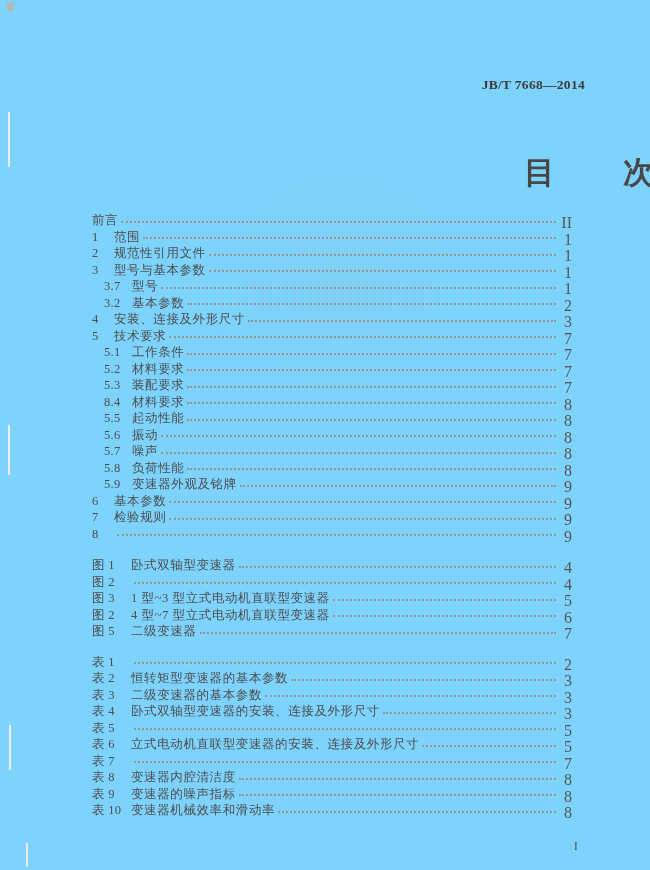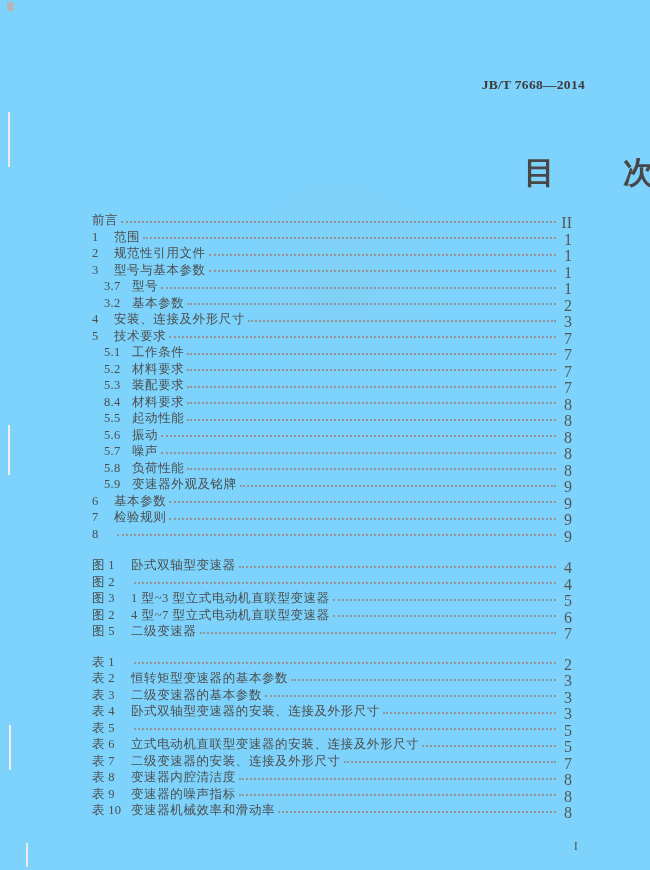--- a/index.html
+++ b/index.html
@@ -309,21 +309,20 @@
           <span class="pg">5</span>
         </div>
         <div class="toc-row">
           <span class="num">表 6</span>
           <span class="ttl">立式电动机直联型变速器的安装、连接及外形尺寸</span>
           <span class="leader"></span>
           <span class="pg">5</span>
         </div>
         <div class="toc-row">
           <span class="num">表 7</span>
-          <span class="ttl">二级变速器的安装、连接及外形尺寸</span>
           <span class="leader"></span>
           <span class="pg">7</span>
         </div>
         <div class="toc-row">
           <span class="num">表 8</span>
           <span class="ttl">变速器内腔清洁度</span>
           <span class="leader"></span>
           <span class="pg">8</span>
         </div>
         <div class="toc-row">

